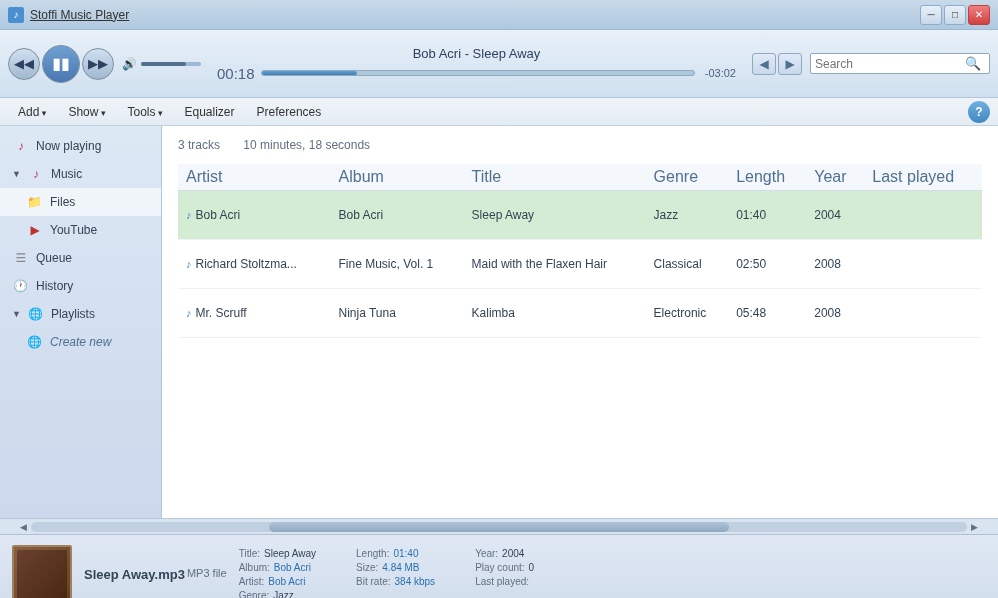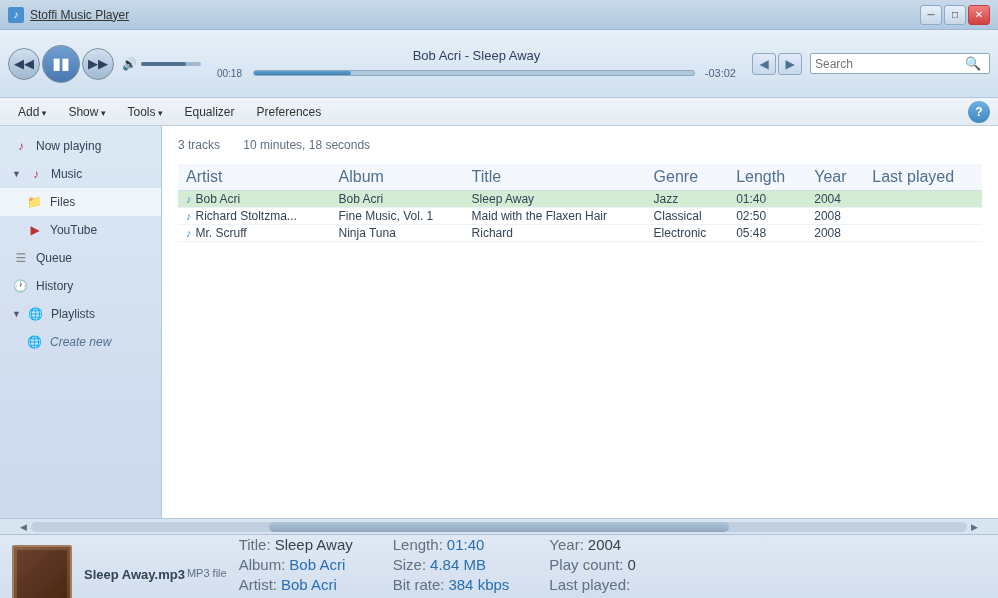--- a/index.html
+++ b/index.html
@@ -46,21 +46,21 @@
       color: white; font-size: 16px;
     }
     .volume-slider { width: 60px; height: 4px; background: #a0b8d0; border-radius: 2px; position: relative; }
     .volume-fill { width: 45px; height: 4px; background: #507090; border-radius: 2px; }
 
     .track-info-area {
       flex: 1; display: flex; flex-direction: column; gap: 4px; padding: 0 8px;
     }
     .track-title-display { text-align: center; font-size: 13px; color: #304060; font-weight: normal; }
     .progress-area { display: flex; align-items: center; gap: 6px; }
-    .time-current { font-size: 10px; color: #506080; min-width: 30px; }
+    .time-current { font-size: 15px; color: #506080; min-width: 30px; }
     .progress-bar { flex: 1; height: 6px; background: #b0c8dc; border-radius: 3px; position: relative; border: 1px solid #90a8c0; }
     .progress-fill { width: 22%; height: 100%; background: linear-gradient(to bottom, #60a0d0, #4080b0); border-radius: 3px; }
     .time-remaining { font-size: 11px; color: #506080; min-width: 35px; text-align: right; }
 
     .nav-buttons { display: flex; gap: 2px; }
     .nav-btn { width: 24px; height: 22px; border: 1px solid #90a8c0; border-radius: 3px; background: linear-gradient(to bottom, #e0eaf8, #c8d8ec); cursor: pointer; display: flex; align-items: center; justify-content: center; font-size: 12px; color: #507090; }
 
     .search-box { display: flex; align-items: center; background: white; border: 1px solid #90a8c0; border-radius: 2px; padding: 2px 4px; width: 180px; }
     .search-input { border: none; outline: none; font-size: 12px; color: #888; width: 150px; background: transparent; }
     .search-icon { color: #507090; font-size: 13px; }
@@ -105,21 +105,21 @@
     .library-subtitle { font-size: 12px; color: #607080; margin-bottom: 12px; }
     .library-subtitle span { margin-right: 20px; }
 
     
     .music-table { width: 100%; border-collapse: collapse; }
     .music-table th {
       text-align: left; padding: 4px 8px; font-size: 16px; color: #507090;
       border-bottom: 1px solid #d0dce8; font-weight: normal; background: #f4f8fc;
       cursor: pointer;
     }
-    .music-table td { padding: 1px 8px; font-size: 12px; color: #334455; border-bottom: 1px solid #eef2f8; }
+    .music-table td { padding: 17px 8px; font-size: 12px; color: #334455; border-bottom: 1px solid #eef2f8; }
     .music-table tr.selected td { background: #d4ecd4; }
 
     
     .hscroll-area {
       height: 16px; background: #d8e4f0; border-top: 1px solid #b8c8d8;
       display: flex; align-items: center; padding: 0 16px;
     }
     .hscroll-bar { width: 100%; height: 10px; background: #c0d0e0; border-radius: 5px; position: relative; }
     .hscroll-thumb { width: 460px; height: 10px; background: linear-gradient(to bottom, #b0c4d8, #90a8c0); border-radius: 5px; margin: auto; }
     .hscroll-arrow { font-size: 9px; color: #607080; cursor: pointer; padding: 0 4px; }
@@ -130,21 +130,21 @@
       border-top: 1px solid #b0c0d4; display: flex; align-items: center; padding: 8px 12px; gap: 12px;
     }
     .album-art {
       width: 60px; height: 60px; background: linear-gradient(135deg, #8B6040, #604020);
       border: 2px solid #a08060; flex-shrink: 0; border-radius: 2px;
       display: flex; align-items: center; justify-content: center;
     }
     .album-art-inner { width: 50px; height: 50px; background: linear-gradient(135deg, #6a4030, #4a2810); border-radius: 1px; }
     .status-cols { display: flex; gap: 40px; flex: 1; }
     .sc { display: flex; flex-direction: column; gap: 3px; }
-    .sl { display: flex; gap: 4px; font-size: 15px; }
+    .sl { display: flex; gap: 4px; font-size: 10px; }
     .sl .lbl { color: #607080; }
     .sl .val { color: #334455; }
     .sl .val.blue { color: #2870b0; }
   </style>
 </head>
 <body>
 
 <div class="title-bar">
   <div class="title-bar-left">
     <div class="title-bar-icon">♪</div>
@@ -274,21 +274,21 @@
             <td>Fine Music, Vol. 1</td>
             <td>Maid with the Flaxen Hair</td>
             <td>Classical</td>
             <td>02:50</td>
             <td>2008</td>
             <td></td>
           </tr>
           <tr>
             <td><span style="font-size: 11px; color: rgb(80, 144, 192); margin-right: 4px;">♪</span>Mr. Scruff</td>
             <td>Ninja Tuna</td>
-            <td>Richard</td>
+            <td>Kalimba</td>
             <td>Electronic</td>
             <td>05:48</td>
             <td>2008</td>
             <td></td>
           </tr>
         </tbody>
     </table>
   </div>
 </div>
 

